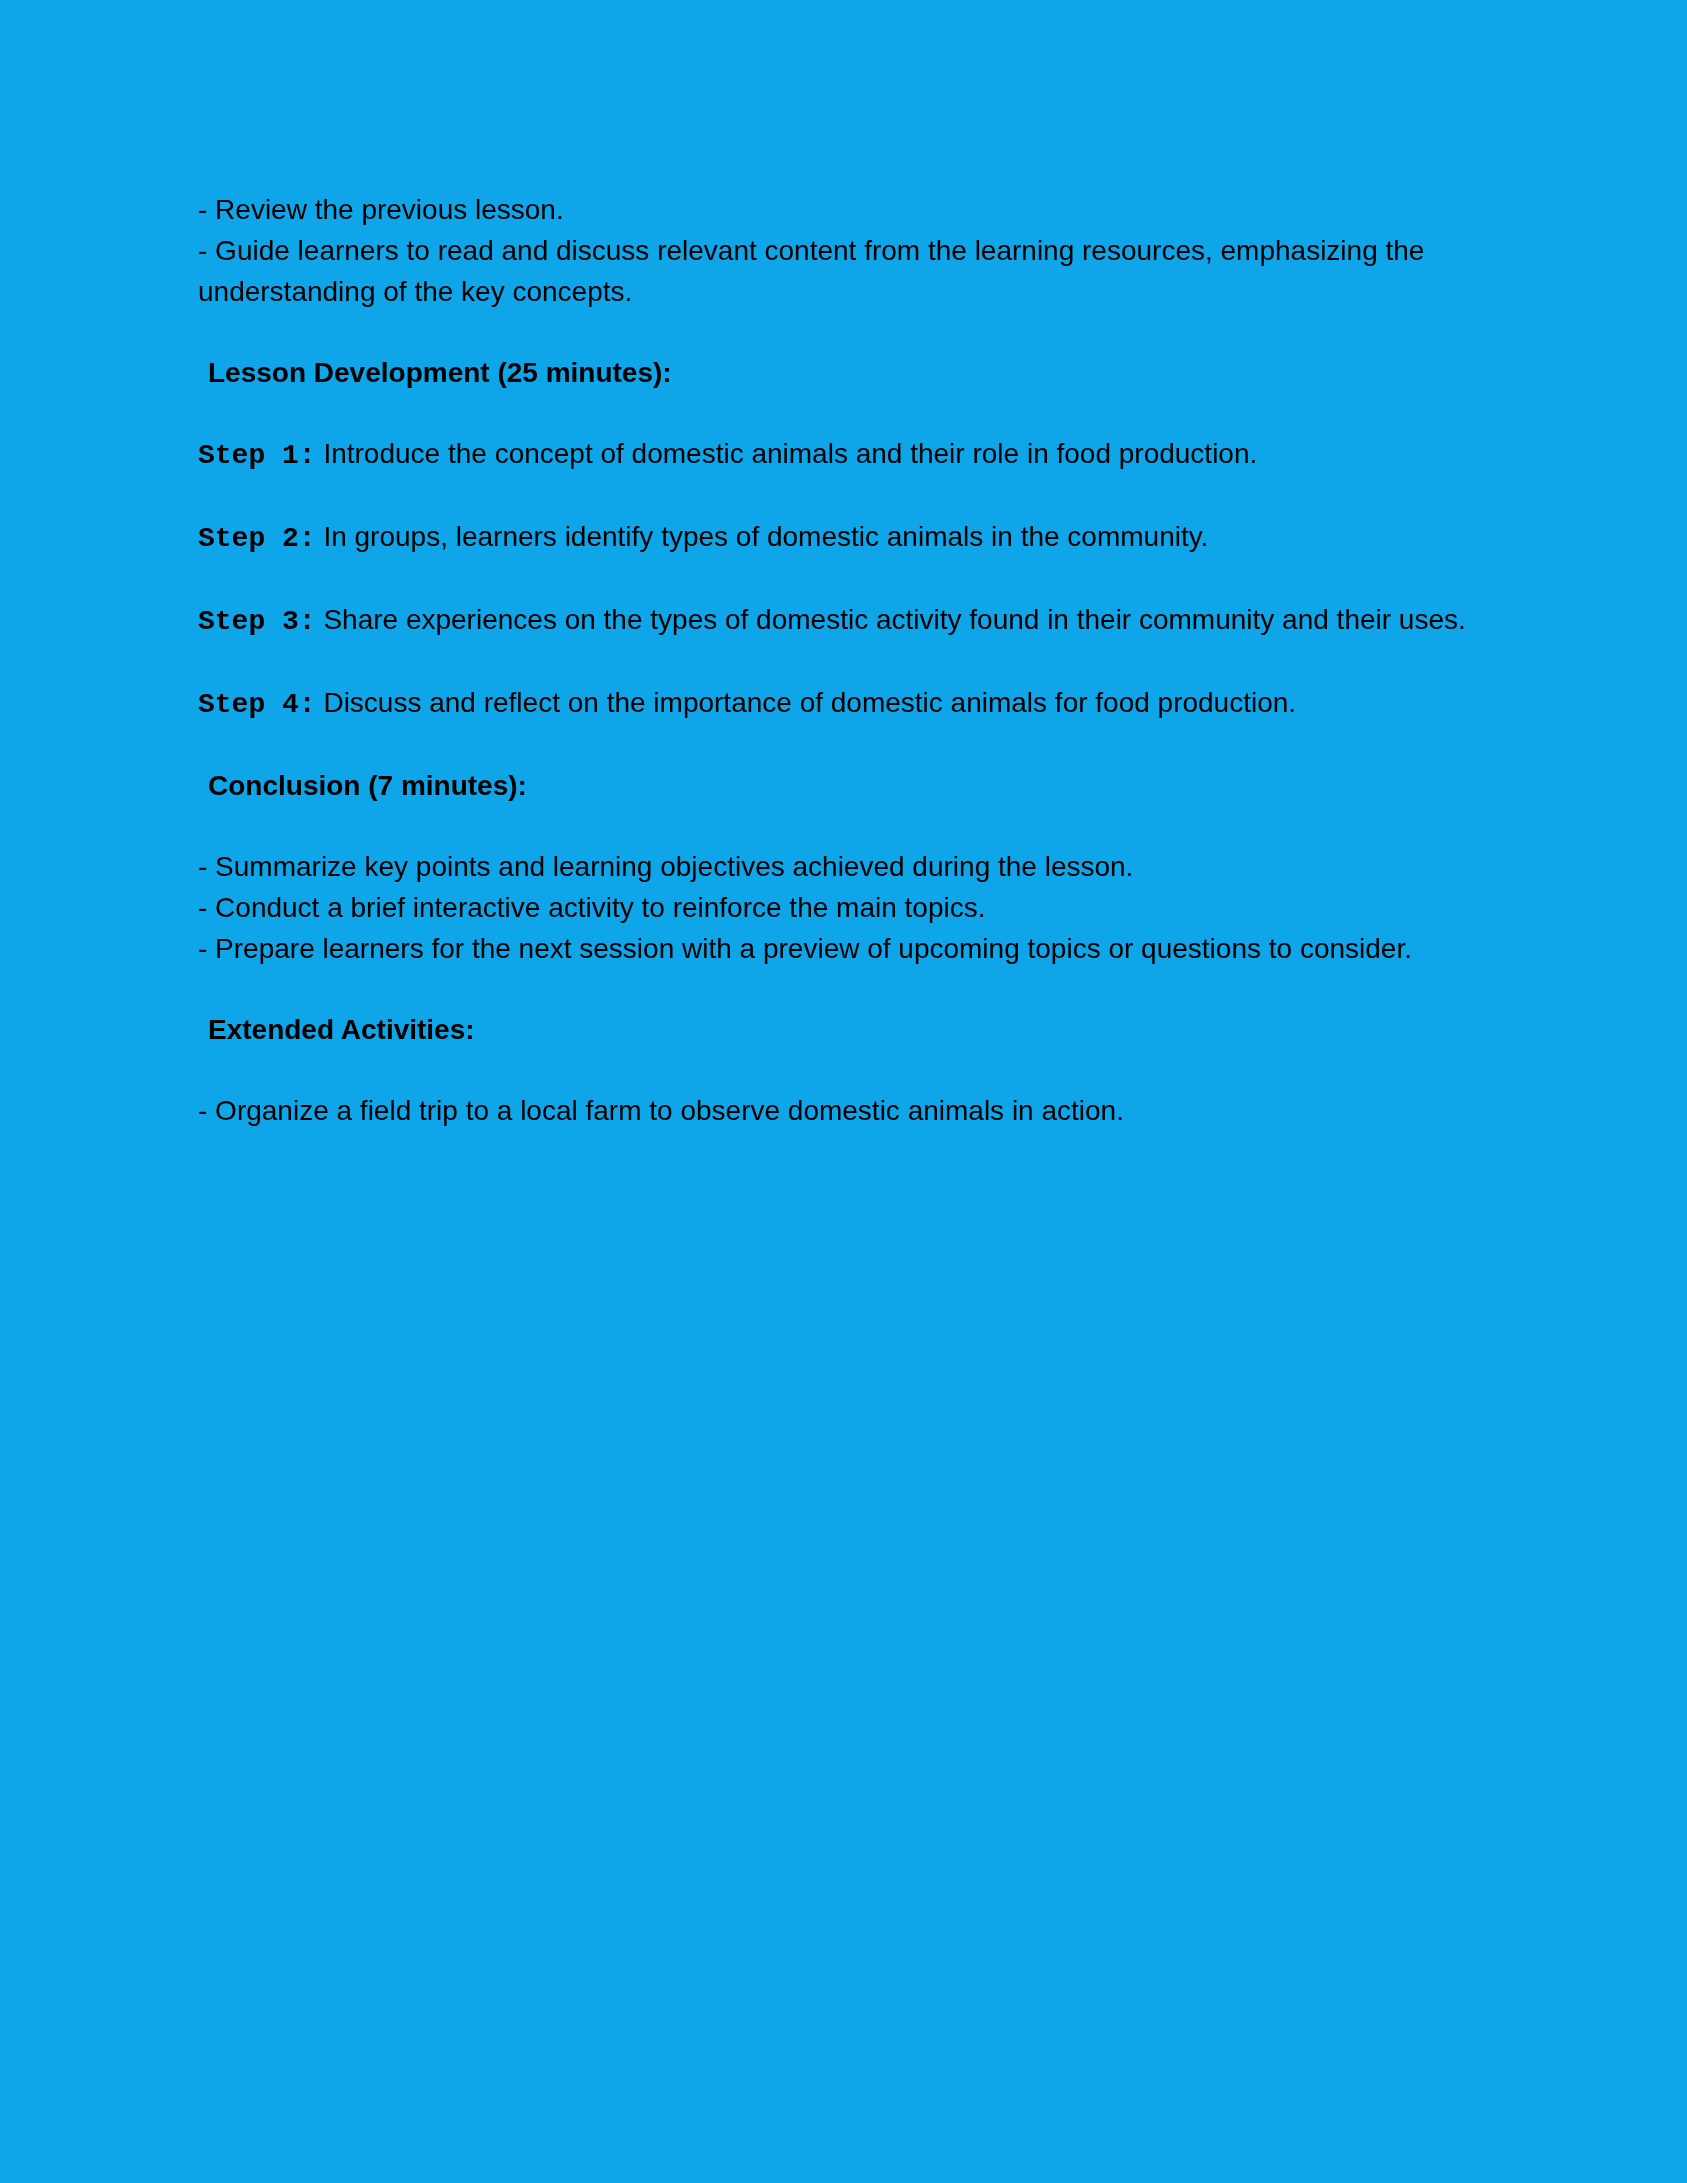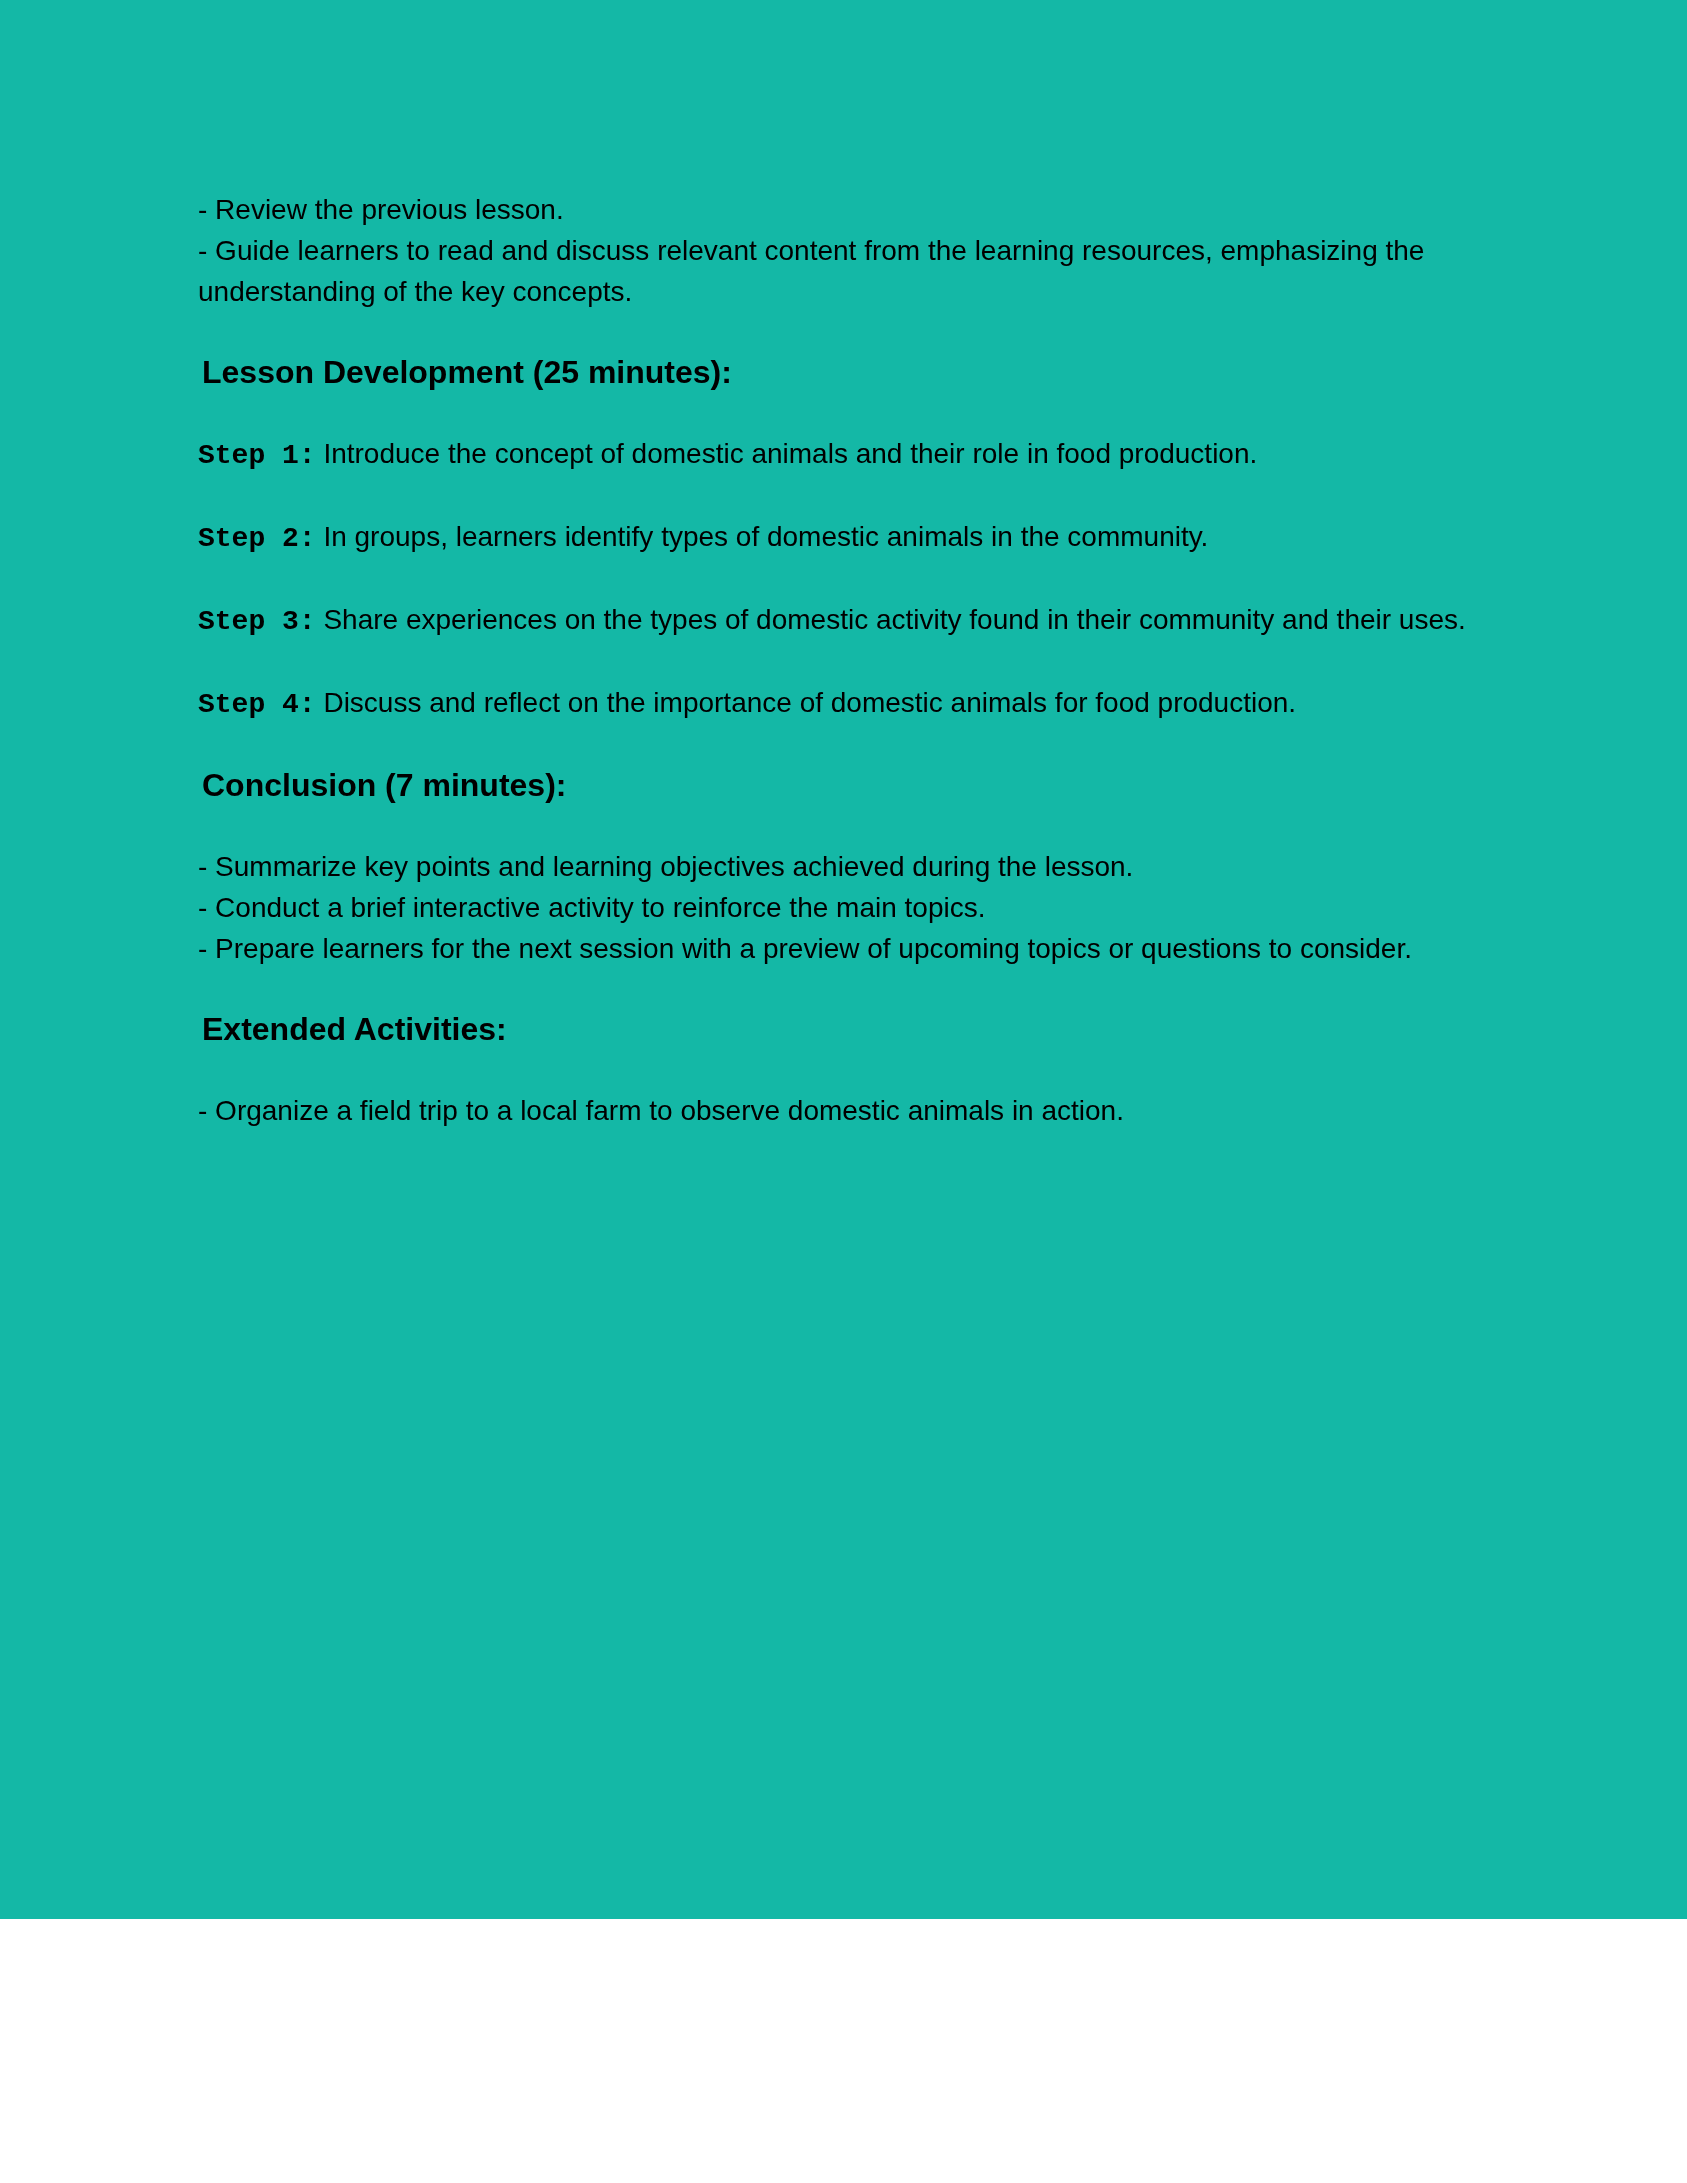--- a/index.html
+++ b/index.html
@@ -3,22 +3,22 @@
 <meta charset="utf-8">
 <style>
   html, body {
     margin: 0;
     padding: 0;
     background: #ffffff;
   }
   .page {
     position: relative;
     width: 1687px;
-    height: 1919px;
-    background: #14b8a6;
+    height: 2183px;
+    background: #0ea5e9;
     box-sizing: border-box;
     overflow: hidden;
   }
   .content {
     position: absolute;
     left: 198px;
     top: 189px;
     width: 1277px;
     font-family: "Liberation Sans", "DejaVu Sans", sans-serif;
     font-size: 28px;
@@ -32,23 +32,23 @@
     text-align: left;
     word-wrap: break-word;
   }
   .para.block {
     margin-bottom: 40px;
   }
   .para.tight {
     margin-bottom: 0;
   }
   .heading {
-    margin: 0 0 40px 4px;
+    margin: 0 0 40px 10px;
     font-weight: bold;
-    font-size: 32px;
+    font-size: 28px;
     line-height: 41px;
   }
   .lead {
     font-weight: bold;
     font-family: Liberation Mono, monospace;
   }
   .spacer-group {
     margin-bottom: 40px;
   }
 </style>

